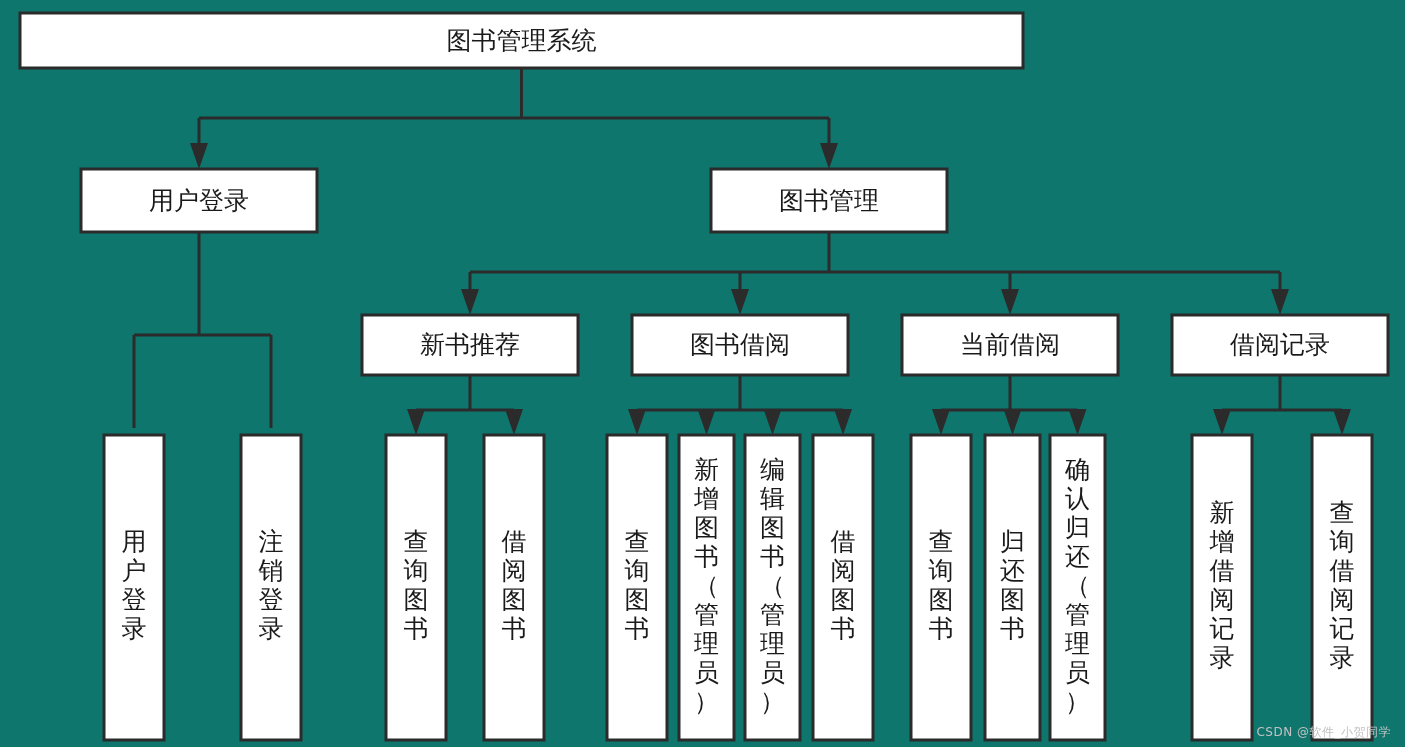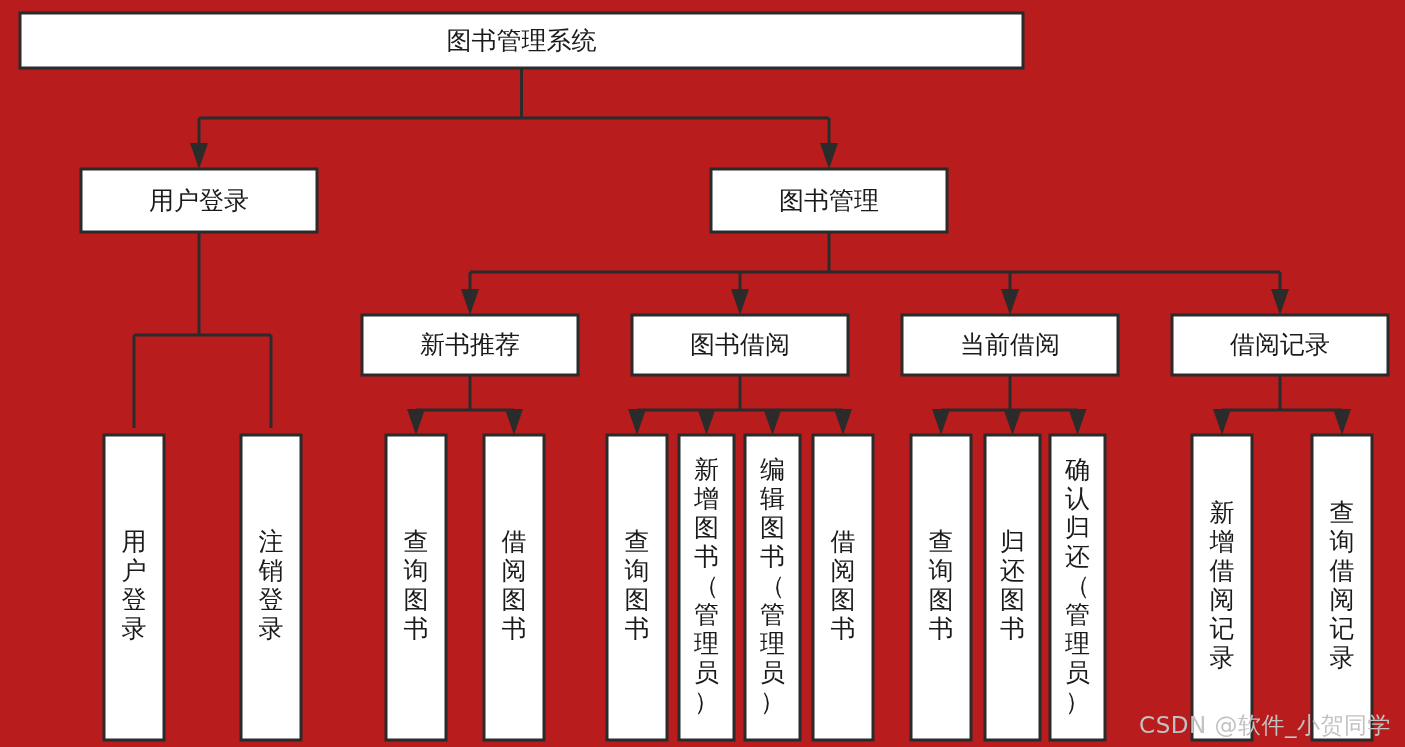--- a/index.html
+++ b/index.html
@@ -11,21 +11,21 @@
   body {
     width: 1405px;
     height: 747px;
     font-family: "DejaVu Sans", "Liberation Sans", sans-serif;
     overflow: hidden;
   }
   #diagram-root {
     position: relative;
     width: 1405px;
     height: 747px;
-    background: #b91c1c;
+    background: #0f766e;
   }
   svg#flowchart {
     display: block;
     width: 1405px;
     height: 747px;
   }
   .node-rect {
     fill: #ffffff;
     stroke: #2b2b2b;
     stroke-width: 3;
@@ -54,21 +54,21 @@
     font-family: "DejaVu Sans", "Liberation Sans", sans-serif;
     font-size: 25px;
     text-anchor: middle;
     white-space: pre;
   }
   .watermark {
     position: absolute;
     right: 14px;
     bottom: 6px;
     font-family: "DejaVu Sans", "Liberation Sans", sans-serif;
-    font-size: 23px;
+    font-size: 12px;
     color: #c2c2c2;
     letter-spacing: 0.5px;
     user-select: none;
     white-space: pre;
   }
 </style>
 </head>
 <body>
 
 <div id="diagram-root">

